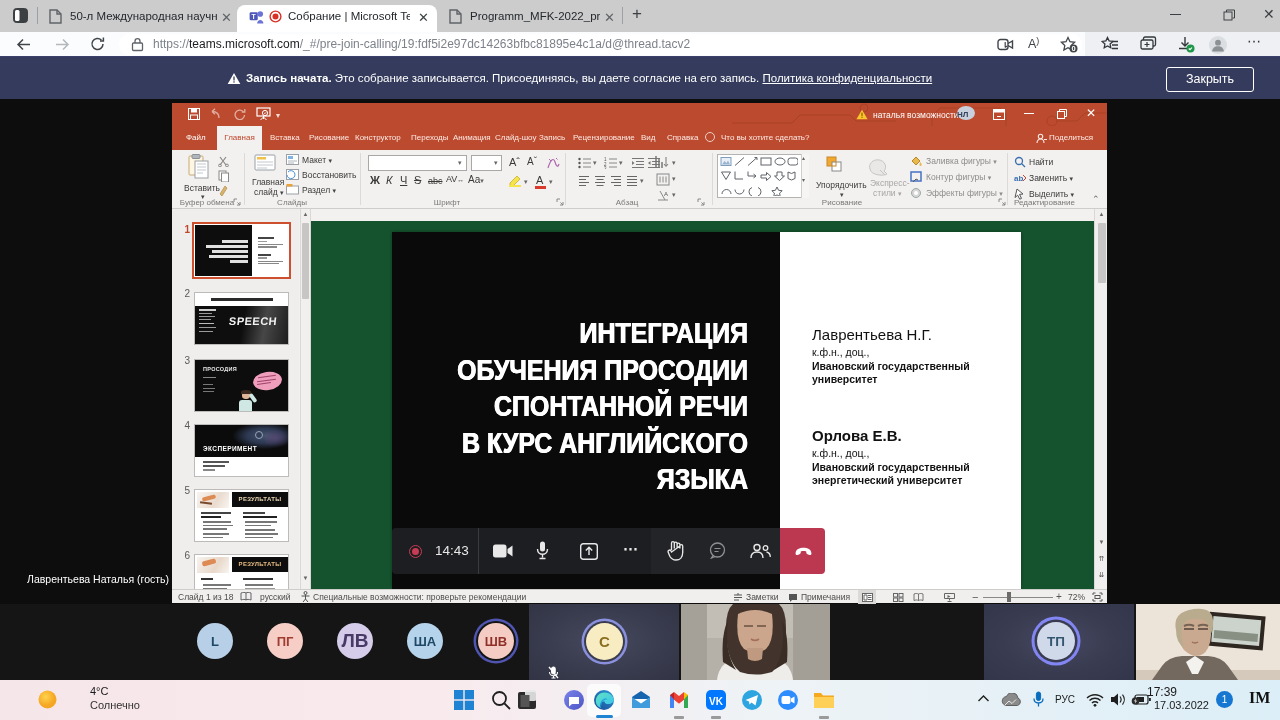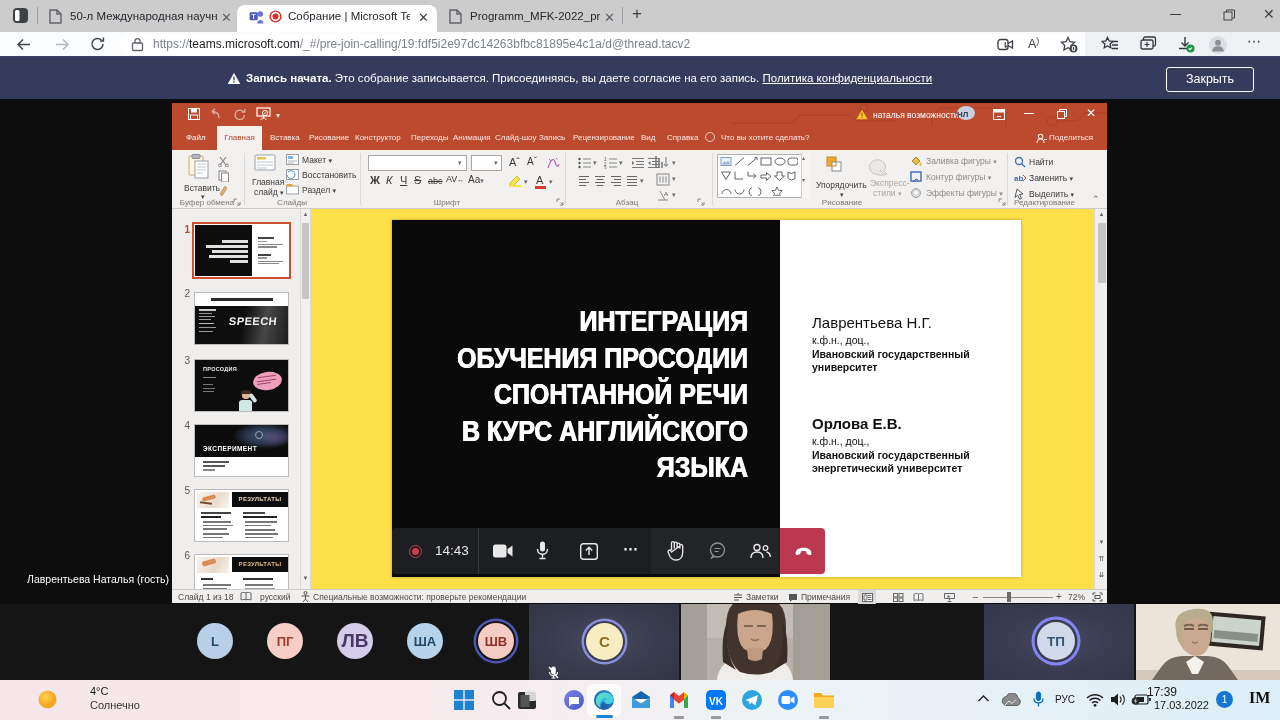--- a/index.html
+++ b/index.html
@@ -23,21 +23,21 @@
 #ppt-ribbon { position:absolute; left:0; top:47px; width:935px; height:59px; background:#f2f1f0; border-bottom:1px solid #cfcdcb; }
 .rsep { position:absolute; top:3px; height:52px; width:1px; background:#dcdad8; }
 .rlabel { position:absolute; top:48px; font-size:8px; color:#7a7874; }
 .rtxt { position:absolute; font-size:8.5px; color:#3b3a39; white-space:nowrap; }
 .ribtab { position:absolute; top:7px; font-size:8px; color:#fce9e4; white-space:nowrap; }
 #ppt-body { position:absolute; left:0; top:106px; width:935px; height:380px; }
 #thumbs { position:absolute; left:0; top:0; width:127px; height:380px; background:#efeeed; }
 .thumb { position:absolute; left:22px; width:95px; height:53px; background:#fff; border:1px solid #bdbbb9; overflow:hidden; }
 .tnum { position:absolute; font-size:10px; color:#5a5856; width:16px; text-align:right; }
 #tscroll { position:absolute; left:128px; top:0; width:11px; height:380px; background:#f1f0ef; border-left:1px solid #dad8d6; border-right:1px solid #dad8d6;}
-#canvas { position:absolute; left:139px; top:0; width:783px; height:380px; background:#fde047; }
+#canvas { position:absolute; left:139px; top:12px; width:783px; height:380px; background:#14532d; }
 #vscroll { position:absolute; left:922px; top:0; width:13px; height:380px; background:#f0efee; border-left:1px solid #dad8d6; }
 #ppt-status { position:absolute; left:0; top:486px; width:935px; height:14px; background:#f0efee; border-top:1px solid #cfcdcb; font-size:8.5px; color:#4e4c4a; }
 #slide { position:absolute; left:81px; top:11px; width:629px; height:357px; background:#fff; box-shadow:0 0 3px rgba(0,0,0,.3); }
 
 #callbar { left:392px; top:429px; width:433px; height:46px; }
 
 #strip { left:0; top:604px; width:1280px; height:76px; background:#151515; }
 .av { position:absolute; border-radius:50%; display:flex; align-items:center; justify-content:center; font-weight:bold; }
 
 #taskbar { left:0; top:680px; width:1280px; height:40px; background:linear-gradient(90deg,#f5e6e9 0%,#fae9ec 30%,#eef3f6 60%,#dceef7 100%); }

